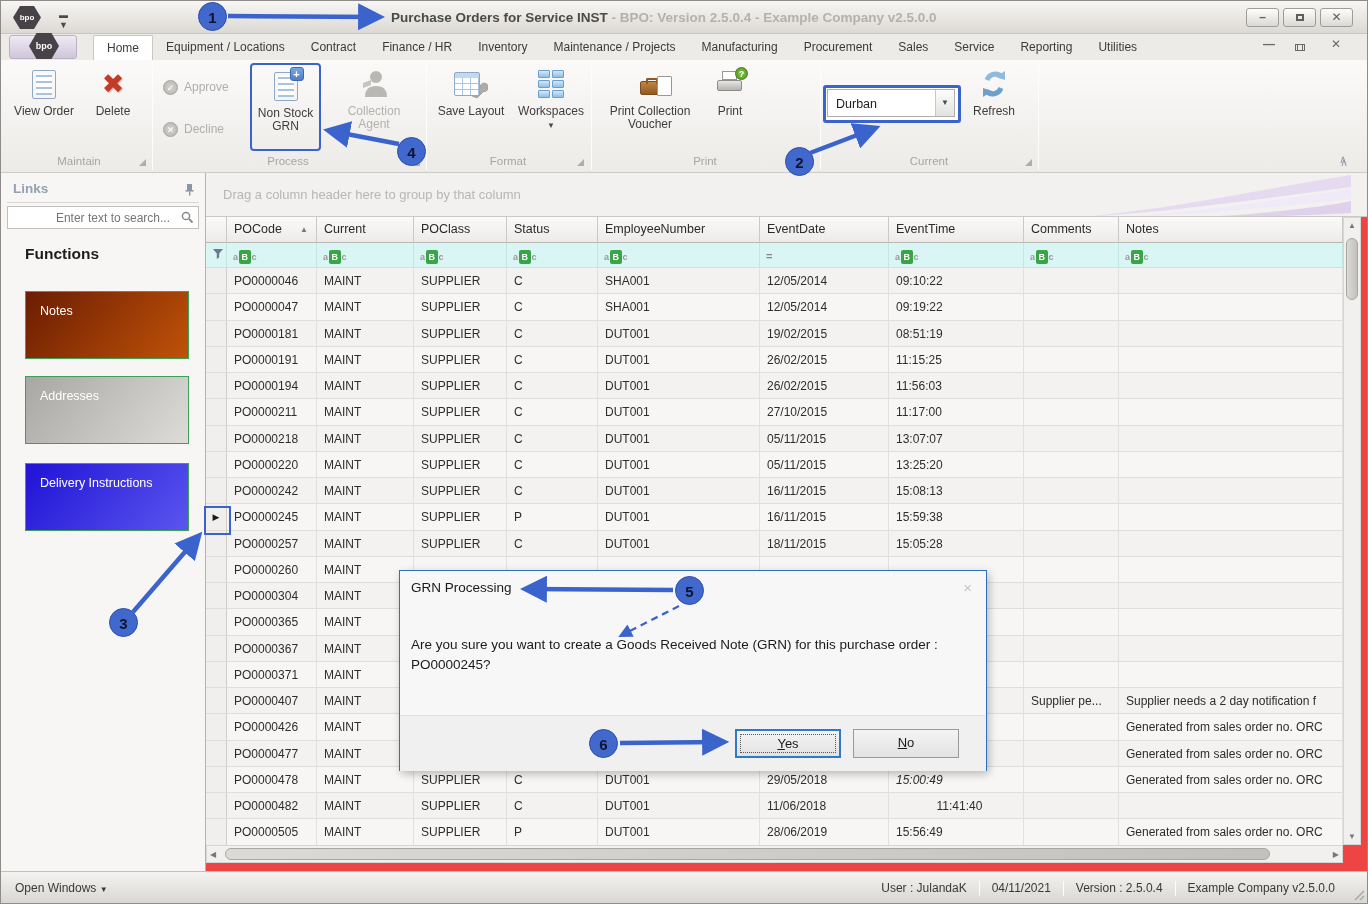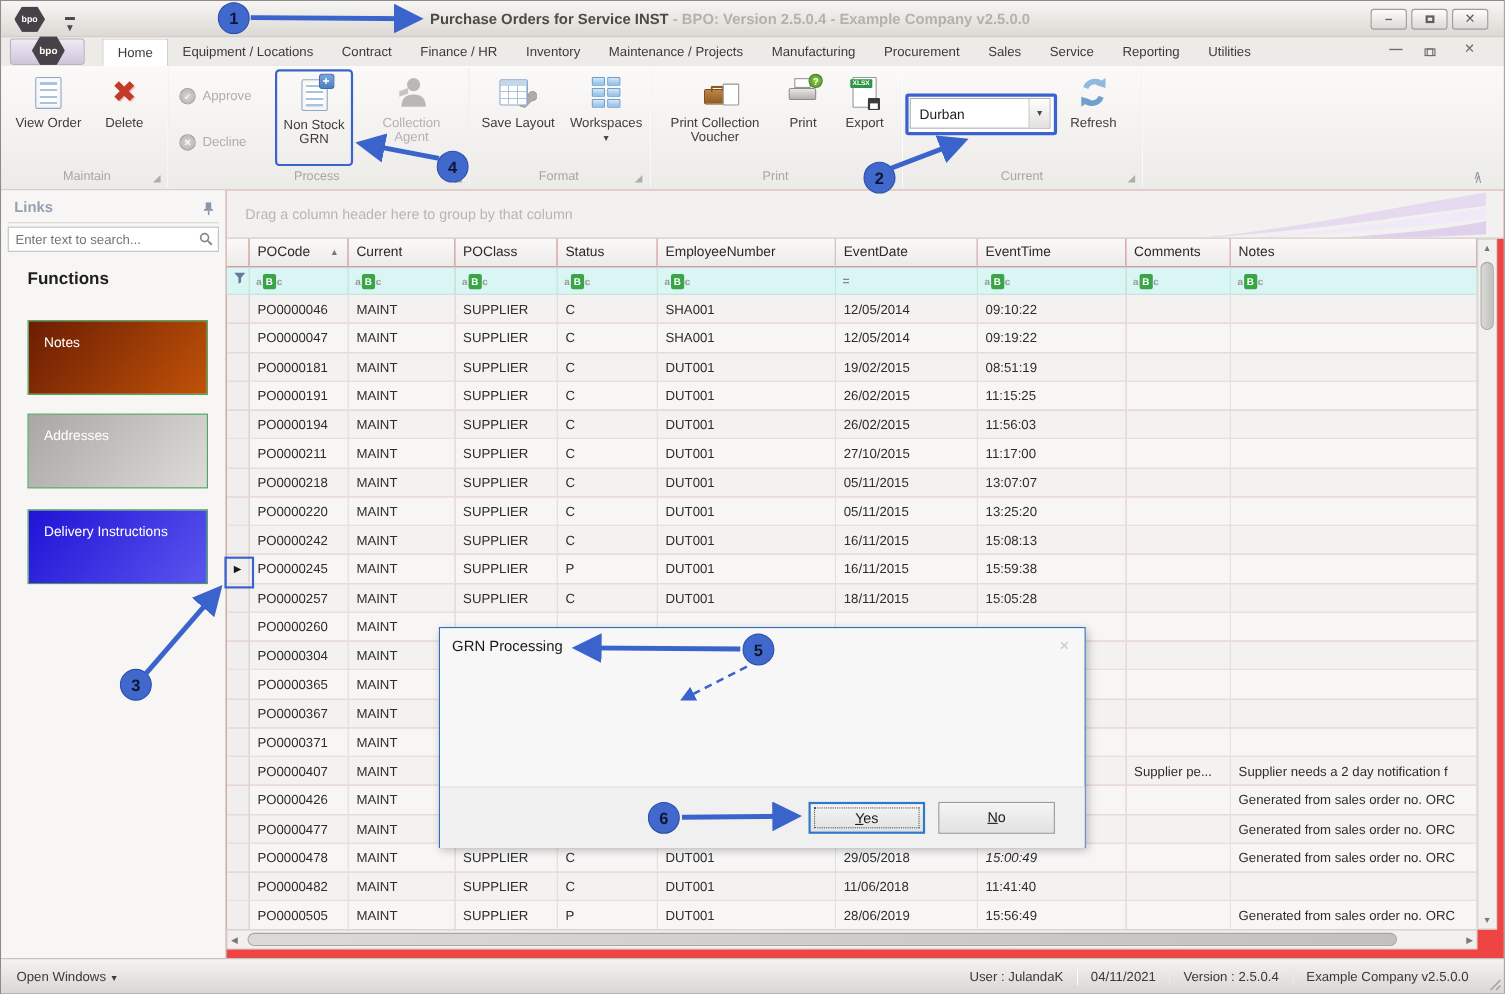--- a/index.html
+++ b/index.html
@@ -77,21 +77,21 @@
   #combo .dd{position:absolute;right:0;top:0;width:19px;height:26px;border-left:1px solid #c9c7c4;
     background:linear-gradient(#fdfdfc,#e4e2df);text-align:center;font-size:8px;line-height:26px;color:#4a4a48;}
   #collapse{position:absolute;left:1338px;top:93px;color:#8e9bac;font-size:11px;}
 
   
   #sidebar{position:absolute;left:0;top:172px;width:205px;height:698px;background:#f7f6f5;border-right:1px solid #b5b3b0;}
   #links-hdr{position:absolute;left:6px;top:4px;width:192px;height:26px;border-bottom:1px solid #d8d6d2;
     font-size:13.5px;font-weight:700;color:#95a0b2;line-height:24px;padding-left:6px;}
   #pin{position:absolute;right:4px;top:6px;}
   #sch{position:absolute;left:6px;top:33px;width:192px;height:23px;background:#fff;border:1px solid #c2c0be;}
-  #sch input{position:absolute;left:4px;top:1px;width:160px;height:19px;border:none;outline:none;font-size:12px;color:#9a9895;background:transparent;}
+  #sch input{position:absolute;left:4px;top:1px;width:160px;height:19px;border:none;outline:none;font-size:12px;color:#9a9895;background:transparent;text-align:right;}
   #sch .mg{position:absolute;right:4px;top:3px;}
   #fn-title{position:absolute;left:24px;top:72px;font-size:15.5px;font-weight:700;color:#1e1e1c;}
   .fnbtn{position:absolute;left:24px;width:164px;height:68px;border:1px solid #3f9e57;color:#fff;
     font-size:12.5px;padding:12px 0 0 14px;}
   #fn0{top:118px;background:linear-gradient(130deg,#6b1d03,#c05208);}
   #fn1{top:203px;background:linear-gradient(130deg,#a9a7a4,#dedcd9);}
   #fn2{top:290px;background:linear-gradient(130deg,#2013d6,#5b55ee);}
 
   
   #grid{position:absolute;left:205px;top:172px;width:1163px;height:698px;background:#ef4444;}
@@ -275,29 +275,20 @@
     <div class="bb" style="left:704px;width:50px">
       <div class="ic">
           <span class="printr">
             <span class="pap"></span>
             <span class="bod"></span>
             <span class="qm">?</span>
           </span>
         </div>
       <span>Print</span>
     </div>
-    <div class="bb" style="left:757px;width:56px">
-      <div class="ic">
-          <span class="xlsx">
-            <span class="lab">XLSX</span>
-            <span class="flp"></span>
-          </span>
-        </div>
-      <span>Export</span>
-    </div>
     <div class="gsep" style="left:819px"></div>
     <div class="glabel" style="left:591px;width:226px">Print</div>
     <div class="glaunch" style="left:806px"></div>
 
     <div id="combo-hl">
       <div id="combo">
         <span class="val">Durban</span>
         <span class="dd">▼</span>
       </div>
     </div>
@@ -617,21 +608,21 @@
           <div class="gcell" style="width: 224px;">Generated from sales order no. ORC</div>
         </div>
         <div class="grow">
           <div class="gcell rowsel" style="width: 21px;"></div>
           <div class="gcell" style="width: 90px;">PO0000482</div>
           <div class="gcell" style="width: 97px;">MAINT</div>
           <div class="gcell" style="width: 93px;">SUPPLIER</div>
           <div class="gcell" style="width: 91px;">C</div>
           <div class="gcell" style="width: 162px;">DUT001</div>
           <div class="gcell" style="width: 129px;">11/06/2018</div>
-          <div class="gcell" style="width: 135px;">11:41:40</div>
+          <div class="gcell" style="width: 135px; text-align: center;">11:41:40</div>
           <div class="gcell" style="width: 95px;"></div>
           <div class="gcell" style="width: 224px;"></div>
         </div>
         <div class="grow">
           <div class="gcell rowsel" style="width: 21px;"></div>
           <div class="gcell" style="width: 90px;">PO0000505</div>
           <div class="gcell" style="width: 97px;">MAINT</div>
           <div class="gcell" style="width: 93px;">SUPPLIER</div>
           <div class="gcell" style="width: 91px;">P</div>
           <div class="gcell" style="width: 162px;">DUT001</div>
@@ -653,20 +644,21 @@
       <div class="sbthumb" style="left:18px;top:2px;width:1045px;height:12px"></div>
       <div class="sbarrow" style="right:3px;top:4px">▶</div>
     </div>
   </div>
 
   <div id="rowind-hl"></div>
 
   <div id="dialog">
     <div id="dlg-title">GRN Processing</div>
     <div id="dlg-close">×</div>
+    <div id="dlg-msg">Are you sure you want to create a Goods Received Note (GRN) for this purchase order : PO0000245?</div>
     <div id="dlg-foot">
       <div class="dbtn" id="btn-yes">
           <span class="inner">Yes</span>
         </div>
       <div class="dbtn" style="left:453px">
           <span>No</span>
         </div>
     </div>
   </div>
 

